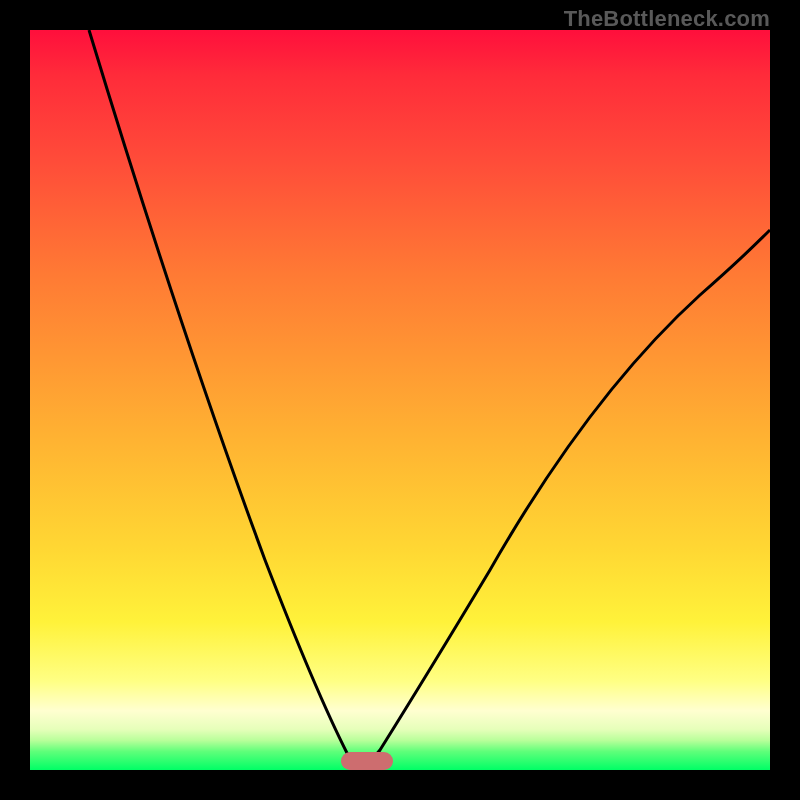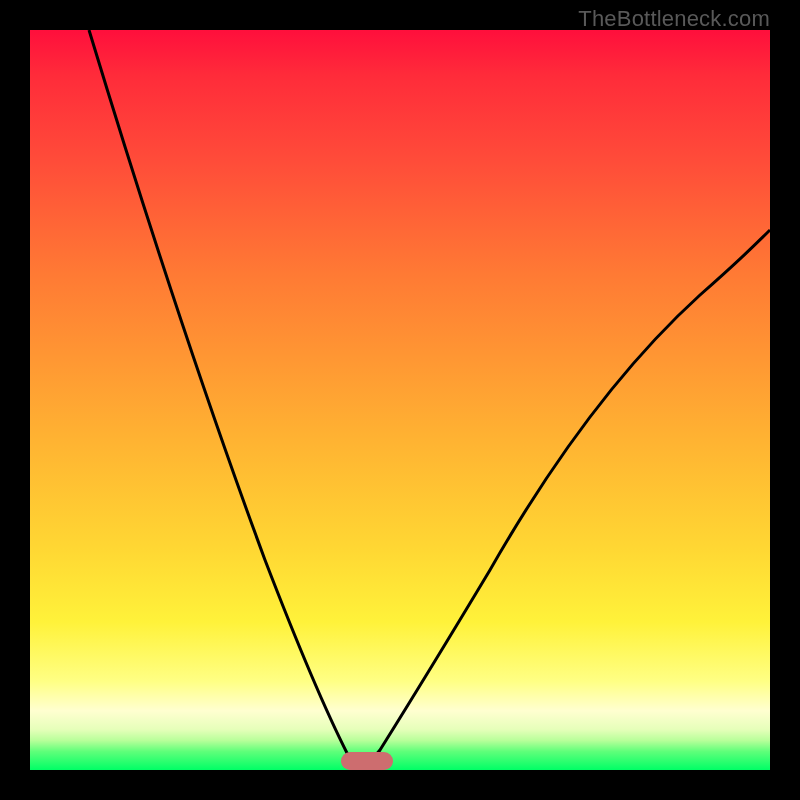--- a/index.html
+++ b/index.html
@@ -10,20 +10,21 @@
     overflow: hidden;
     background: #000;
     font-family: Arial, Helvetica, sans-serif;
   }
   .frame {
     position: absolute;
     top: 0; left: 0;
     width: 800px;
     height: 800px;
     background: #000;
+    font-weight: bold;
   }
   .plot-area {
     position: absolute;
     top: 30px;
     left: 30px;
     width: 740px;
     height: 740px;
     
     background: linear-gradient(
       to bottom,

